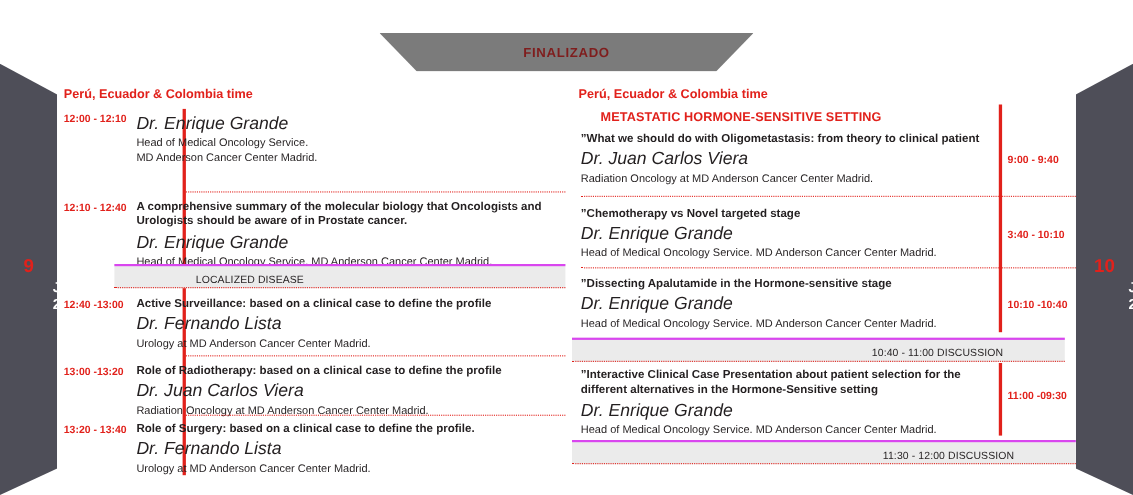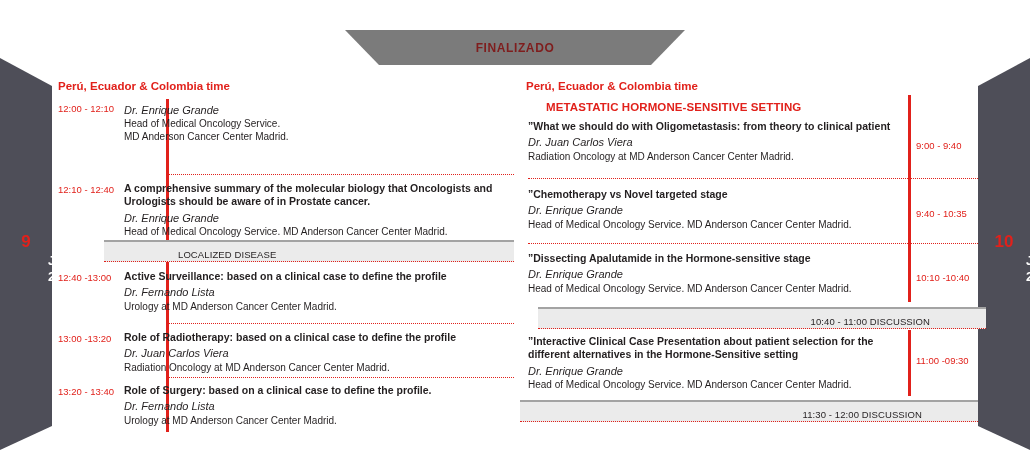--- a/index.html
+++ b/index.html
@@ -114,32 +114,32 @@
   #rail-left  { left: 114px; top: 99px;  height: 333px; }
 
   
   .session {
     position: absolute;
     box-sizing: border-box;
   }
   .session .time {
     position: absolute;
     font-size: 9.5px;
-    font-weight: normal;
+    font-weight: bold;
     color: #e1211b;
     white-space: nowrap;
   }
   .session .title {
     font-size: 10.5px;
     font-weight: bold;
     color: #231f20;
     line-height: 1.28;
   }
   .session .speaker {
-    font-size: 11px;
+    font-size: 16px;
     font-style: italic;
     color: #231f20;
     line-height: 1.3;
     margin-top: 2px;
   }
   .session .affil {
     font-size: 10px;
     color: #231f20;
     line-height: 1.3;
   }
@@ -157,21 +157,21 @@
     position: absolute;
     height: 0;
     border-top: 1px dotted #e1211b;
   }
 
   
   .band {
     position: absolute;
     box-sizing: border-box;
     background: #ebebeb;
-    border-top: 2px solid #a3a3a3;
+    border-top: 2px solid #d946ef;
     border-bottom: 1px dotted #e1211b;
   }
   .band .band-text {
     position: absolute;
     font-size: 9.5px;
     color: #231f20;
     white-space: nowrap;
   }
   .band.section-band  .band-text { left: 74px; top: 7px; letter-spacing: 0.1px; }
   .band.discussion-band .band-text { right: 56px; top: 7px; letter-spacing: 0.1px; }
@@ -276,34 +276,34 @@
     <div class="time">9:00 - 9:40</div>
   </div>
   <div class="sep-dotted" style="left:8px; top:178px; width:450px;"></div>
 
   <div class="session" style="left:0; top:188px; width:458px;">
     <div class="body">
       <div class="title">”Chemotherapy vs Novel targeted stage</div>
       <div class="speaker">Dr. Enrique Grande</div>
       <div class="affil">Head of Medical Oncology Service. MD Anderson Cancer Center Madrid.</div>
     </div>
-    <div class="time">9:40 - 10:35</div>
+    <div class="time">3:40 - 10:10</div>
   </div>
   <div class="sep-dotted" style="left:8px; top:243px; width:450px;"></div>
 
   <div class="session" style="left:0; top:252px; width:458px;">
     <div class="body">
       <div class="title">”Dissecting Apalutamide in the Hormone-sensitive stage</div>
       <div class="speaker">Dr. Enrique Grande</div>
       <div class="affil">Head of Medical Oncology Service. MD Anderson Cancer Center Madrid.</div>
     </div>
     <div class="time">10:10 -10:40</div>
   </div>
 
-  <div class="band discussion-band" style="left:18px; top:307px; width:448px; height:22px;">
+  <div class="band discussion-band" style="left:0px; top:307px; width:448px; height:22px;">
     <div class="band-text">10:40  - 11:00  DISCUSSION</div>
   </div>
 
   <div class="session" style="left:0; top:335px; width:458px;">
     <div class="body">
       <div class="title">”Interactive Clinical Case Presentation about patient selection for the different alternatives in the Hormone-Sensitive setting</div>
       <div class="speaker">Dr. Enrique Grande</div>
       <div class="affil">Head of Medical Oncology Service. MD Anderson Cancer Center Madrid.</div>
     </div>
     <div class="time">11:00 -09:30</div>

